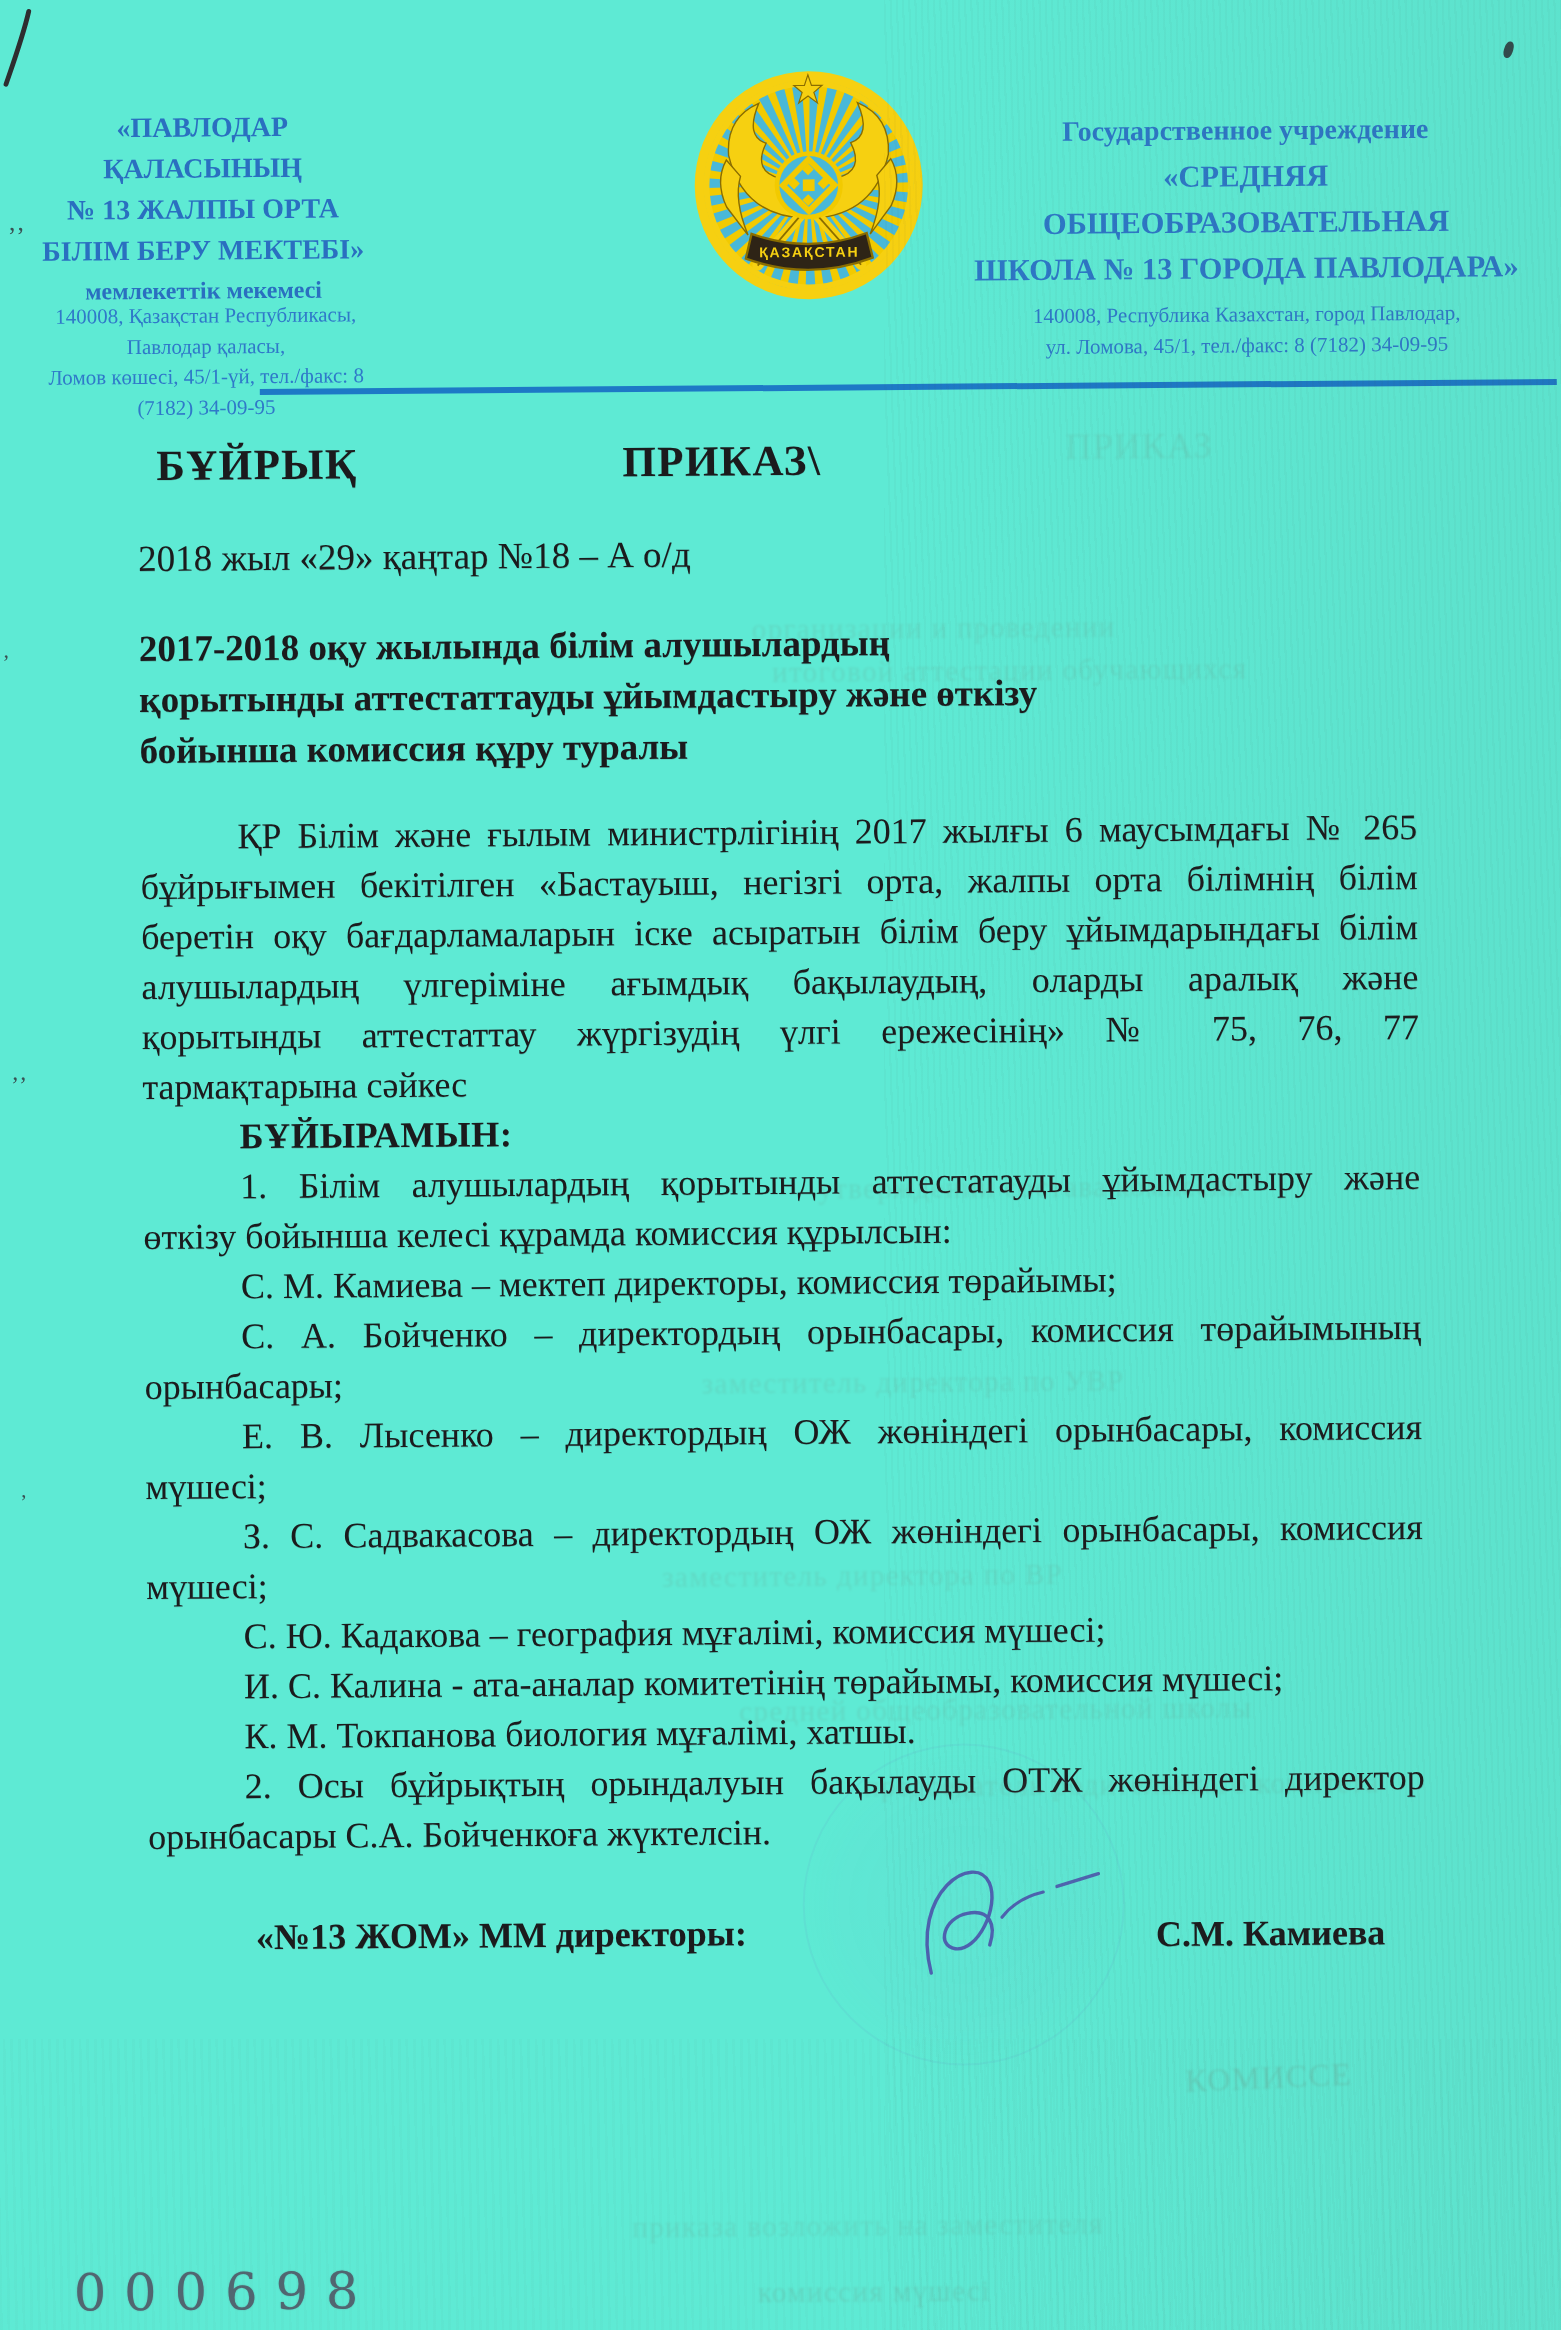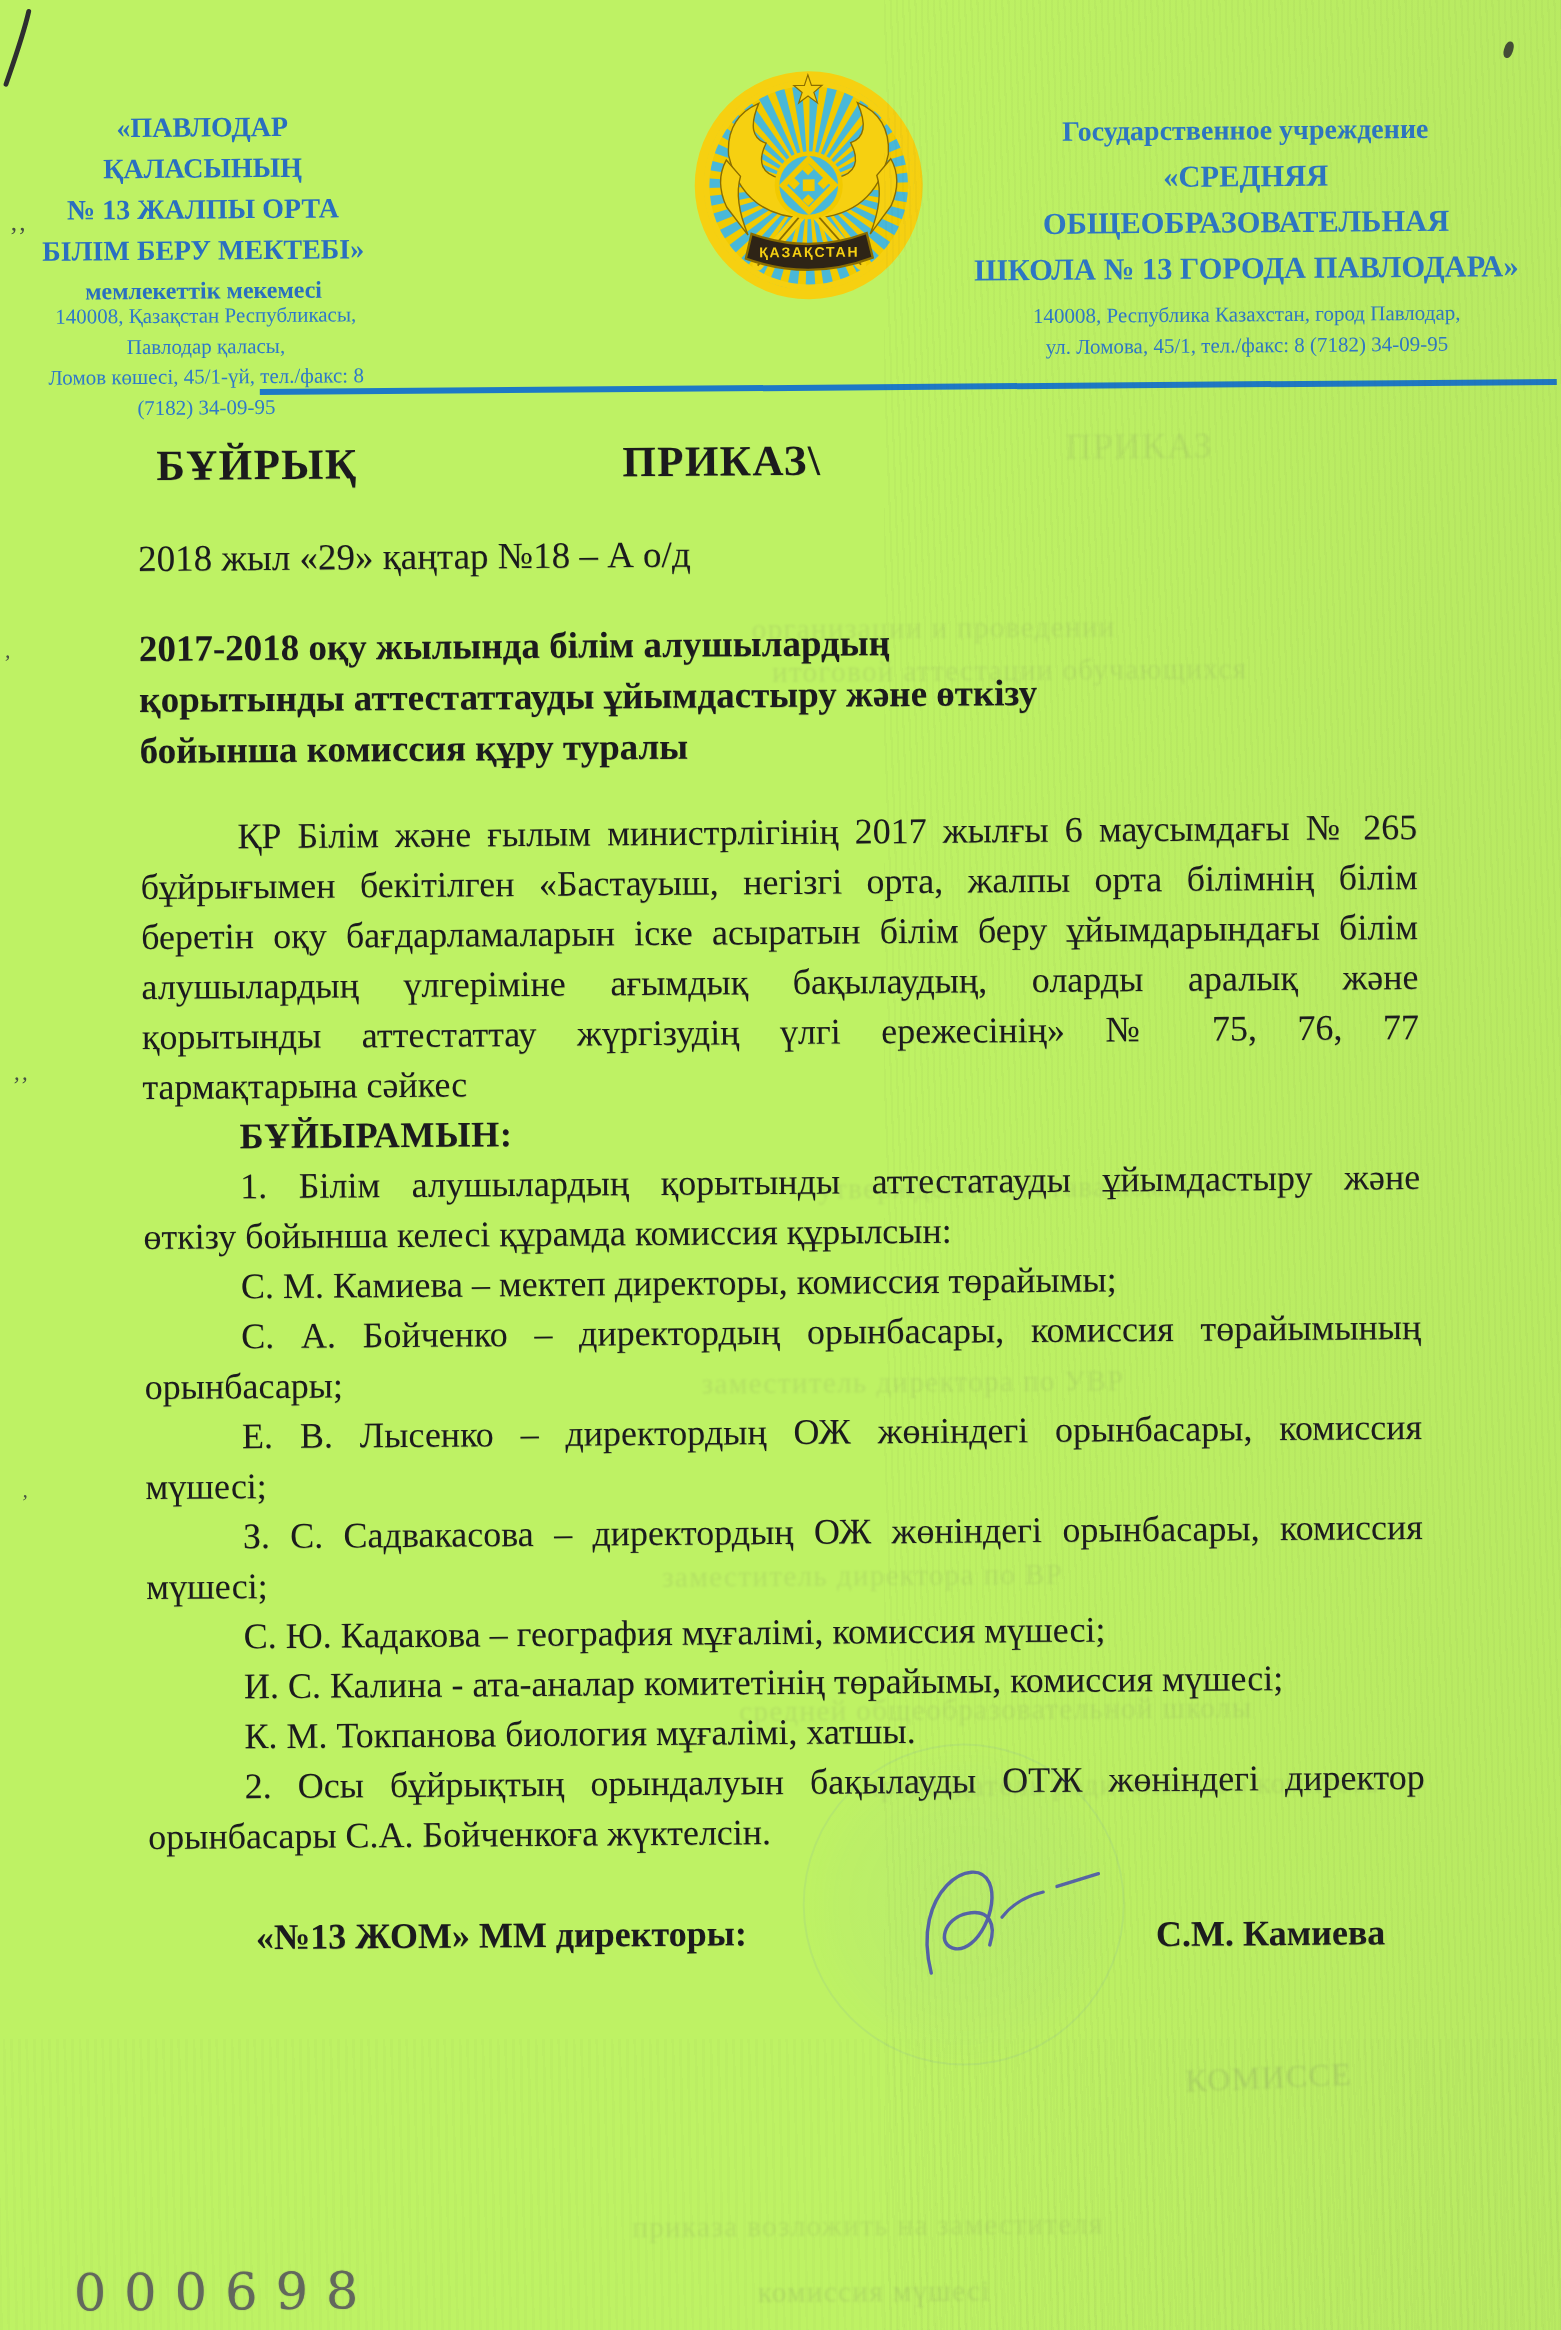--- a/index.html
+++ b/index.html
@@ -1,17 +1,17 @@
 <!DOCTYPE html>
 <html style="font-size:11px"><head>
 <meta charset="utf-8">
 <style>
   html,body{margin:0;padding:0;}
   body{width:1562px;height:2330px;background:#e8e8e4;font-family:"Liberation Serif",serif;}
-  .page{position:relative;width:1562px;height:2330px;background:#bef264;overflow:hidden;}
+  .page{position:relative;width:1562px;height:2330px;background:#5eead4;overflow:hidden;}
   .tilt{position:absolute;inset:0;transform:rotate(-0.45deg);transform-origin:50% 45%;}
 
   
   .hdr-left{position:absolute;left:47px;top:102px;width:325px;text-align:center;
     color:#2a6fc0;font-weight:bold;font-size:28px;line-height:41px;}
   .hdr-left .hl:nth-child(4){font-size:24px;}
   .hdr-right{position:absolute;left:955px;top:111px;width:595px;text-align:center;
     color:#2d77c6;font-weight:bold;font-size:30.5px;line-height:46px;}
   .hdr-right .hl:nth-child(1){font-size:28px;}
   .addr-left{position:absolute;left:35px;top:296px;width:353px;text-align:center;
@@ -41,21 +41,21 @@
   .sig-scrawl{position:absolute;left:637px;top:-83px;width:228px;height:173px;}
   .stamp-ghost{position:absolute;left:796px;top:1745px;width:318px;height:318px;border-radius:50%;
     border:2.8px solid rgba(95,140,200,.10);
     background:radial-gradient(circle,rgba(120,160,215,.06) 0%,rgba(120,160,215,.03) 55%,rgba(120,160,215,0) 72%);}
 
   
   .stamp-number{position:absolute;left:64px;top:2258px;font-family:"DejaVu Serif",serif;
     font-size:51px;letter-spacing:18px;color:#4f4a5c;opacity:.82;text-shadow:0 0 1.4px rgba(80,75,95,.55);}
   .bleed{position:absolute;font-size:29px;color:#6b705f;opacity:.13;filter:blur(1.1px);
     letter-spacing:1.4px;white-space:nowrap;}
-  .mark{position:absolute;color:#33383e;opacity:.85;font-style:italic;}
+  .mark{position:absolute;color:#33383e;opacity:.85;}
   .corner-blot{position:absolute;left:1512px;top:47px;width:9px;height:16.6px;background:#26242a;
     opacity:.8;border-radius:45%;transform:rotate(18deg);}
   .pen-slash{position:absolute;left:4.2px;top:1.4px;width:48px;height:83px;}
 
   .streaks{position:absolute;top:0;right:0;width:678px;height:100%;pointer-events:none;z-index:6;
     background:repeating-linear-gradient(88deg,rgba(60,60,52,.030) 0 2.1px,rgba(0,0,0,0) 2.1px 6.2px),
                linear-gradient(90deg,rgba(0,0,0,0) 0%,rgba(70,68,58,.045) 88%);}
   .bottom-grain{position:absolute;left:0;bottom:0;width:100%;height:291px;pointer-events:none;z-index:6;
     background:repeating-linear-gradient(89deg,rgba(70,70,60,.022) 0 2.8px,rgba(0,0,0,0) 2.8px 7.6px);}
 </style>

